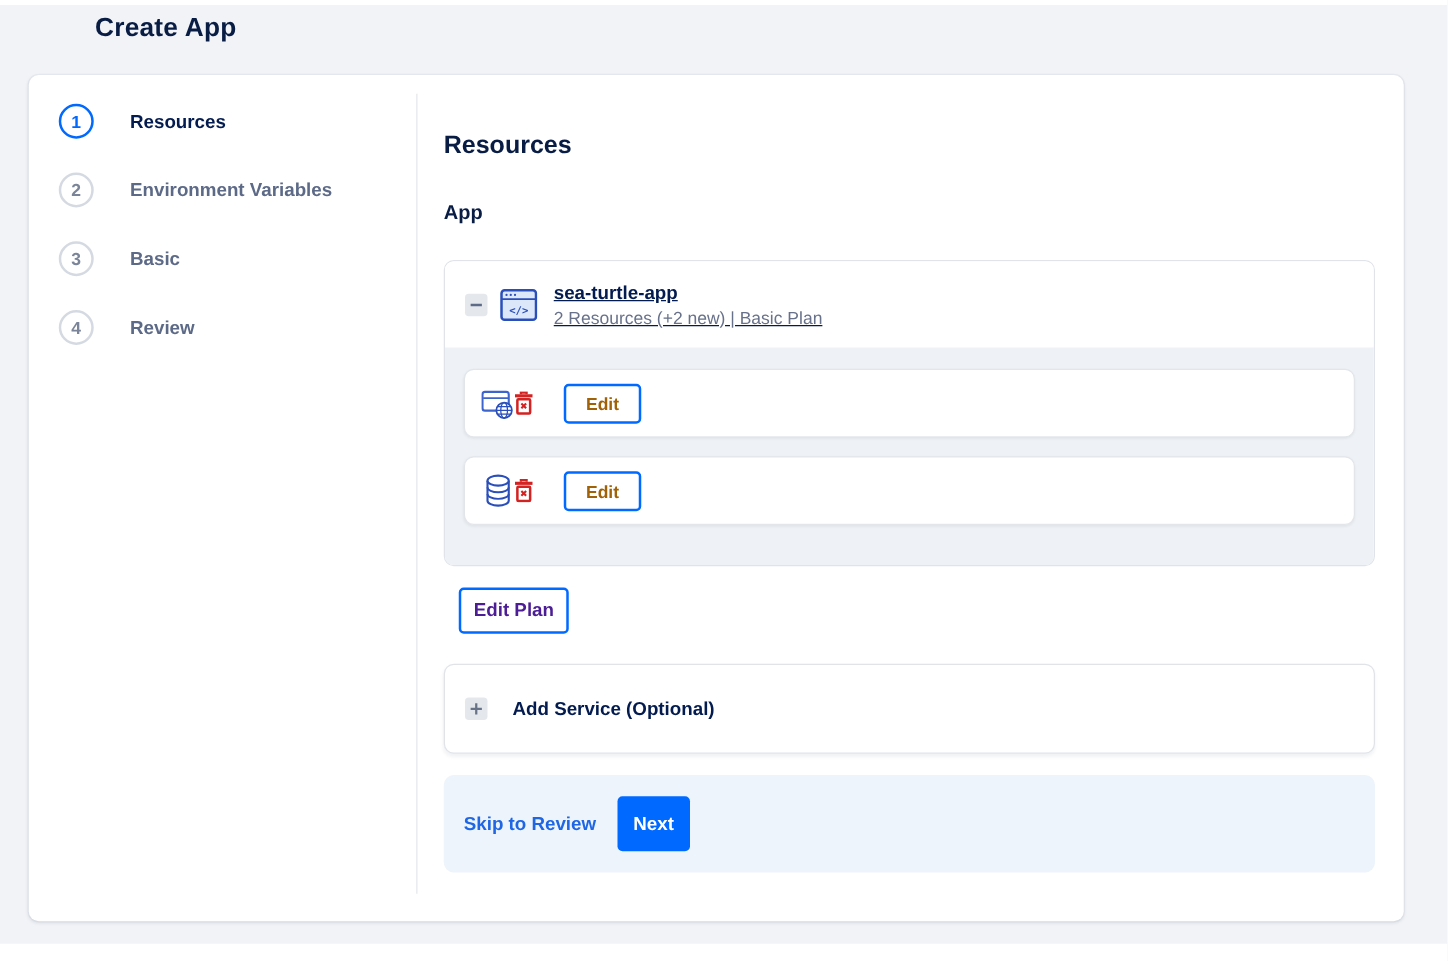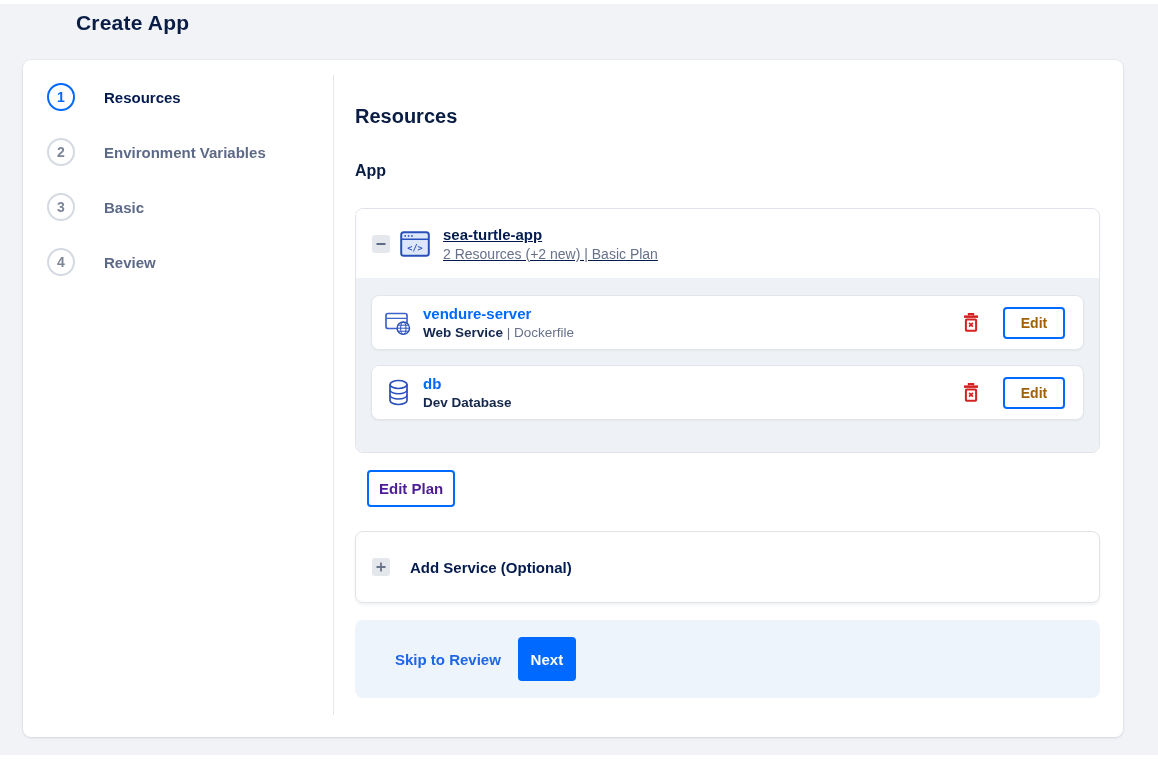--- a/index.html
+++ b/index.html
@@ -97,21 +97,21 @@
     width: 18px; height: 18px; border-radius: 3px; background: #e4e7ec;
     color: #697387; font-size: 15px; font-weight: 700;
     display: flex; align-items: center; justify-content: center; flex: 0 0 18px;
   }
   .add-resource-label { margin-left: 20px; font-size: 15px; font-weight: 700; color: #031b4e; }
 
   .footer-bar {
     margin-top: 17px; height: 78px; background: #edf4fb; border-radius: 8px;
     display: flex; align-items: center; padding: 0 16px;
   }
-  .skip-link { color: #1f66e5; font-size: 15px; font-weight: 700; text-decoration: none; cursor: pointer; margin-left: 24px; }
+  .skip-link { color: #1f66e5; font-size: 15px; font-weight: 700; text-decoration: none; cursor: pointer; }
   .next-btn {
     margin-left: 17px; width: 58px; height: 44px;
     background: #0069ff; border: none; border-radius: 4px;
     color: #ffffff; font-size: 15px; font-weight: 700; cursor: pointer;
     font-family: "Liberation Sans", sans-serif;
   }
 </style>
 </head>
 <body>
 
@@ -176,56 +176,40 @@
             <svg width="26" height="26" viewBox="0 0 26 26">
               <rect x="1" y="3.5" width="21" height="15" rx="2" fill="#ffffff" stroke="#3c64cc" stroke-width="1.7"></rect>
               <line x1="1.5" y1="8.4" x2="21.5" y2="8.4" stroke="#3c64cc" stroke-width="1.4"></line>
               <circle cx="18.3" cy="18.2" r="6.2" fill="#ffffff" stroke="#2a4fba" stroke-width="1.4"></circle>
               <ellipse cx="18.3" cy="18.2" rx="2.7" ry="6.2" fill="none" stroke="#2a4fba" stroke-width="1"></ellipse>
               <line x1="12.1" y1="18.2" x2="24.5" y2="18.2" stroke="#2a4fba" stroke-width="1"></line>
               <line x1="13.2" y1="15.2" x2="23.4" y2="15.2" stroke="#2a4fba" stroke-width="1"></line>
               <line x1="13.2" y1="21.2" x2="23.4" y2="21.2" stroke="#2a4fba" stroke-width="1"></line>
             </svg>
           </span>
-          <div class="res-titles">
-            <a class="res-name">vendure-server</a>
-            <div class="res-sub">
-              <span class="res-type">Web Service</span>
-              <span class="res-sep">|</span>
-              <span class="res-detail">Dockerfile</span>
-            </div>
-          </div>
           <button class="trash-btn">
             <svg width="16" height="19" viewBox="0 0 16 19">
               <path d="M5.7 2.4 V1 h4.6 v1.4" fill="none" stroke="#d32222" stroke-width="1.8"></path>
               <rect x="1" y="2.4" width="14" height="2.5" fill="#d32222"></rect>
               <rect x="2.9" y="6.4" width="10.2" height="11.4" rx="0.8" fill="none" stroke="#d32222" stroke-width="2"></rect>
               <path d="M6.1 9.8 l3.8 3.8 M9.9 9.8 l-3.8 3.8" stroke="#d32222" stroke-width="1.7"></path>
             </svg>
           </button>
           <button class="edit-btn">Edit</button>
         </div>
 
         <div class="resource-row">
           <span class="res-icon">
             <svg width="21" height="27" viewBox="0 0 21 27">
               <path d="M2 5.5 v16 c0 2.2 3.8 4 8.5 4 s8.5 -1.8 8.5 -4 v-16" fill="#ffffff" stroke="#2a4fba" stroke-width="1.7"></path>
               <path d="M2 10.8 c0 2.2 3.8 4 8.5 4 s8.5 -1.8 8.5 -4" fill="none" stroke="#2a4fba" stroke-width="1.5"></path>
               <path d="M2 16.1 c0 2.2 3.8 4 8.5 4 s8.5 -1.8 8.5 -4" fill="none" stroke="#2a4fba" stroke-width="1.5"></path>
               <ellipse cx="10.5" cy="5.5" rx="8.5" ry="4" fill="#ffffff" stroke="#2a4fba" stroke-width="1.7"></ellipse>
             </svg>
           </span>
-          <div class="res-titles">
-            <a class="res-name">db</a>
-            <div class="res-sub">
-              <span class="res-type">Dev Database</span>
-              <span class="res-sep"></span>
-              <span class="res-detail"></span>
-            </div>
-          </div>
           <button class="trash-btn">
             <svg width="16" height="19" viewBox="0 0 16 19">
               <path d="M5.7 2.4 V1 h4.6 v1.4" fill="none" stroke="#d32222" stroke-width="1.8"></path>
               <rect x="1" y="2.4" width="14" height="2.5" fill="#d32222"></rect>
               <rect x="2.9" y="6.4" width="10.2" height="11.4" rx="0.8" fill="none" stroke="#d32222" stroke-width="2"></rect>
               <path d="M6.1 9.8 l3.8 3.8 M9.9 9.8 l-3.8 3.8" stroke="#d32222" stroke-width="1.7"></path>
             </svg>
           </button>
           <button class="edit-btn">Edit</button>
         </div>

